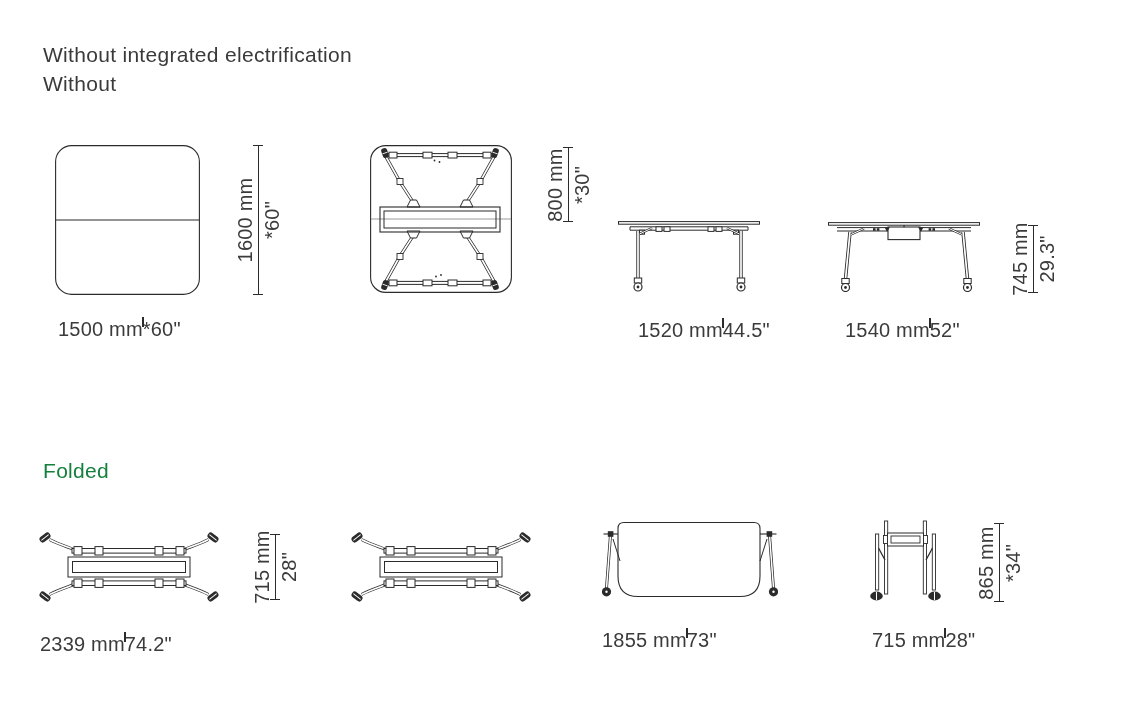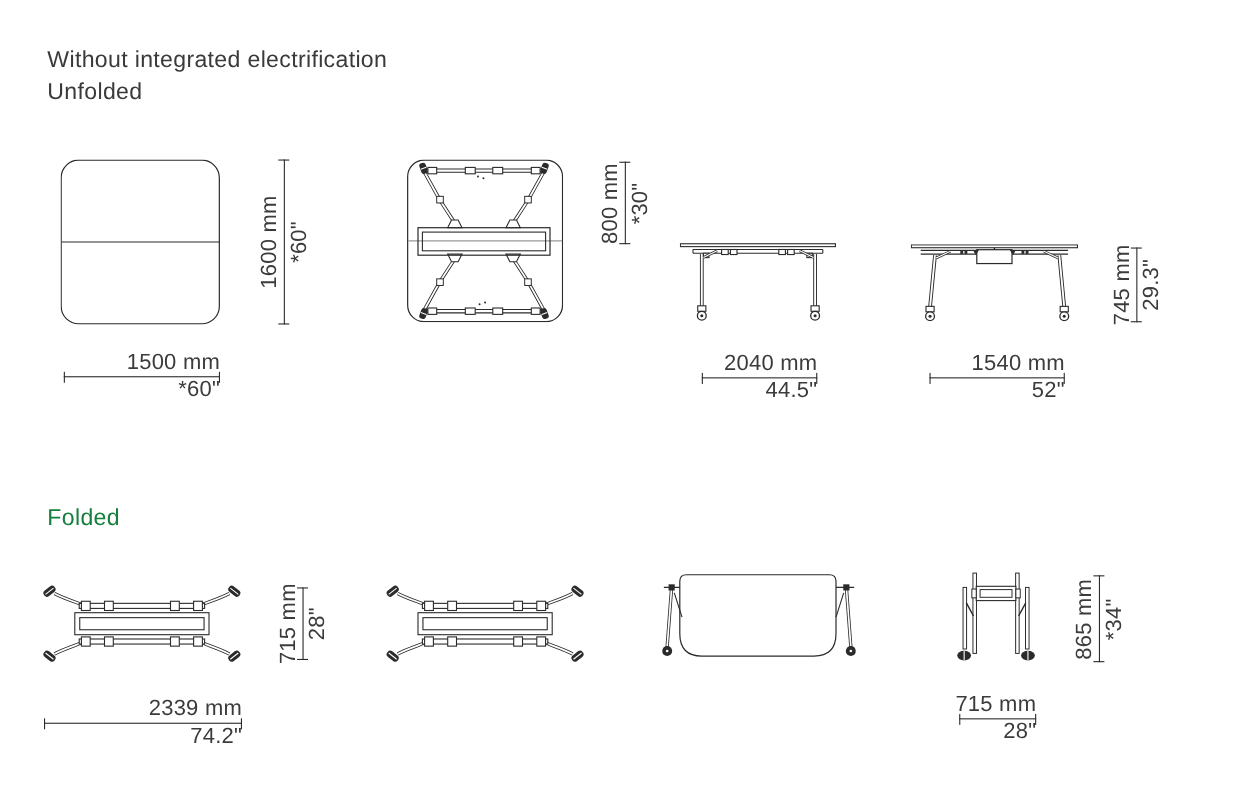--- a/index.html
+++ b/index.html
@@ -10,21 +10,21 @@
   html,body{margin:0;padding:0;background:var(--bg);}
   #canvas{
     position:relative;width:1133px;height:724px;background:var(--bg);
     font-family:"Liberation Sans",sans-serif;color:var(--text);overflow:hidden;
   }
   .abs{position:absolute;}
   
   .title-block{left:43px;top:40px;font-size:21px;line-height:29px;font-weight:300;letter-spacing:0.3px;color:#3a3a3a;}
   .section-heading{left:43px;top:459px;font-size:21px;font-weight:300;letter-spacing:0.3px;color:#15803d;}
   
-  .hdim{position:absolute;display:flex;flex-direction:column;align-items:flex-end;}
+  .hdim{position:absolute;display:flex;align-items:flex-start;}
   .hdim-mm,.hdim-in{font-size:20px;line-height:21px;font-weight:300;letter-spacing:0.2px;white-space:nowrap;color:var(--text);}
   .hdim-line{align-self:stretch;height:1px;background:var(--line);position:relative;margin:2px 0 1px 0;}
   .hdim-line::before,.hdim-line::after{content:"";position:absolute;top:-4.5px;width:1px;height:10px;background:var(--line);}
   .hdim-line::before{left:0;}
   .hdim-line::after{right:0;}
   
   .vdim{position:absolute;width:0;}
   .vdim-line{position:absolute;left:-0.5px;top:0;width:1px;height:100%;background:var(--line);}
   .vdim-line::before,.vdim-line::after{content:"";position:absolute;left:-5px;width:10px;height:1px;background:var(--line);}
   .vdim-line::before{top:0;}
@@ -34,21 +34,21 @@
   .vdim-in{left:14px;transform:translate(-50%,-50%) rotate(-90deg);}
   svg{display:block;}
 </style>
 </head>
 <body>
 
 <div id="canvas">
 
   <div class="abs title-block">
     <div>Without integrated electrification</div>
-    <div>Unfolded</div>
+    <div>Without</div>
   </div>
   <div class="abs section-heading">Folded</div>
 
   <svg class="abs" style="left:55px;top:145px" width="145" height="150" viewBox="0 0 145 150">
     <rect x="0.6" y="0.6" width="143.8" height="148.8" rx="16" fill="#fff" stroke="#2b2b2b" stroke-width="1.1"></rect>
     <line x1="0.8" y1="75" x2="144.2" y2="75" stroke="#2b2b2b" stroke-width="1.1"></line>
   </svg>
 
   <svg class="abs" style="left:370px;top:145px" width="142" height="148" viewBox="0 0 142 148">
     <g stroke="#2b2b2b" stroke-width="1" fill="none">
@@ -207,21 +207,21 @@
     <span class="hdim-mm">1500 mm</span>
     <div class="hdim-line"></div>
     <span class="hdim-in">*60"</span>
   </div>
   <div class="vdim" style="left:568px;top:147px;height:75px">
     <div class="vdim-line"></div>
     <span class="vdim-mm">800 mm</span>
     <span class="vdim-in">*30"</span>
   </div>
   <div class="hdim" style="left:638px;top:320px;width:105px">
-    <span class="hdim-mm">2040 mm</span>
+    <span class="hdim-mm">1520 mm</span>
     <div class="hdim-line"></div>
     <span class="hdim-in">44.5"</span>
   </div>
   <div class="hdim" style="left:845px;top:320px;width:123px">
     <span class="hdim-mm">1540 mm</span>
     <div class="hdim-line"></div>
     <span class="hdim-in">52"</span>
   </div>
   <div class="vdim" style="left:1033px;top:225px;height:68px">
     <div class="vdim-line"></div>
@@ -380,20 +380,25 @@
   <div class="vdim" style="left:275px;top:534px;height:66px">
     <div class="vdim-line"></div>
     <span class="vdim-mm">715 mm</span>
     <span class="vdim-in">28"</span>
   </div>
   <div class="hdim" style="left:40px;top:634px;width:180px">
     <span class="hdim-mm">2339 mm</span>
     <div class="hdim-line"></div>
     <span class="hdim-in">74.2"</span>
   </div>
+  <div class="hdim" style="left:602px;top:630px;width:176px">
+    <span class="hdim-mm">1855 mm</span>
+    <div class="hdim-line"></div>
+    <span class="hdim-in">73"</span>
+  </div>
   <div class="hdim" style="left:872px;top:630px;width:70px">
     <span class="hdim-mm">715 mm</span>
     <div class="hdim-line"></div>
     <span class="hdim-in">28"</span>
   </div>
   <div class="vdim" style="left:999px;top:523px;height:79px">
     <div class="vdim-line"></div>
     <span class="vdim-mm">865 mm</span>
     <span class="vdim-in">*34"</span>
   </div>

